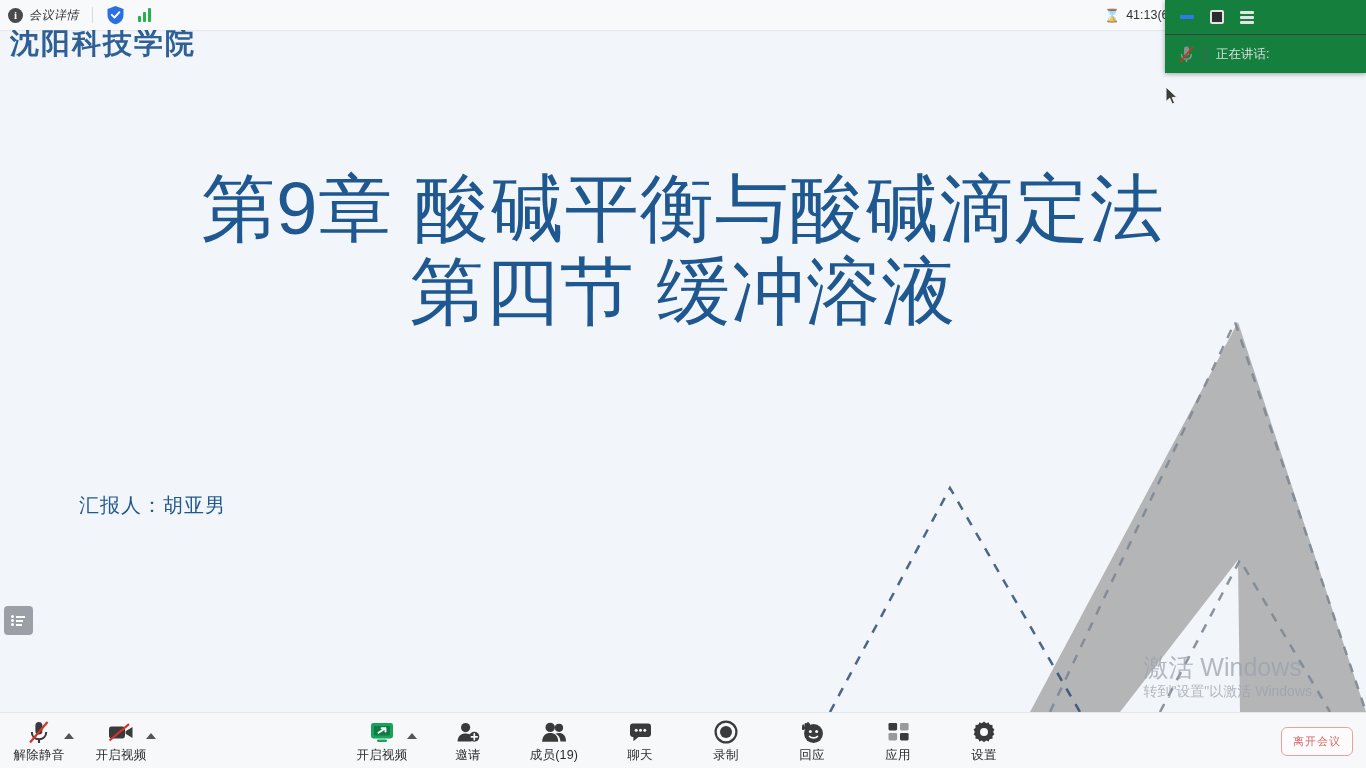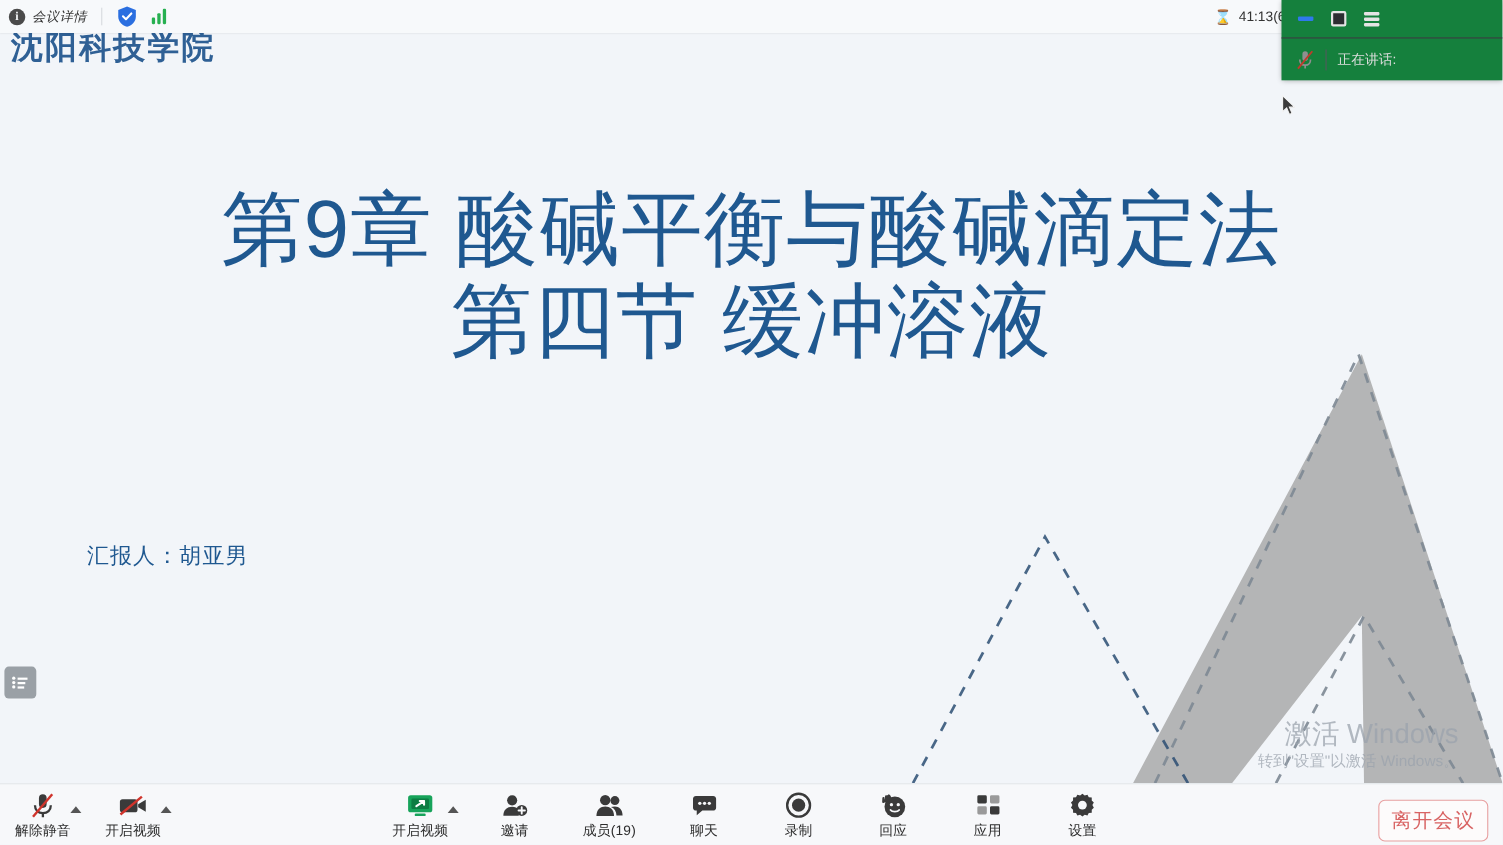--- a/index.html
+++ b/index.html
@@ -88,21 +88,21 @@
     position:absolute; left:53px; top:492px;
     font-size:20px; color:#1f5890; letter-spacing:1px; white-space:nowrap;margin-left:26px;
   }
   #date-line {
     position:absolute; left:53px; top:540px;
     font-size:30px; color:#1f5890; letter-spacing:1px; white-space:nowrap;
   }
 
   
   #watermark {
-    position:absolute; right:40px; top:652px; text-align:right;
+    position:absolute; right:40px; top:652px; text-align:left;
     color:#9ba3ad; opacity:.75; line-height:1.25; pointer-events:none;
   }
   #wm-line1 { font-size:25px; }
   #wm-line2 { font-size:14px; }
 
   
   #slide-list-btn {
     position:absolute; left:4px; top:606px; width:29px; height:29px;
     background:#9aa0a6; border-radius:4px;
     display:flex; align-items:center; justify-content:center; cursor:pointer;
@@ -130,21 +130,21 @@
   .tb-ico { height:26px; display:flex; align-items:center; justify-content:center; }
   .tb-label { font-size:12.5px; color:#2c2c2c; white-space:nowrap; letter-spacing:.2px; }
   .caret {
     position:absolute; right:-4px; top:20px;
     width:0; height:0; border-left:5px solid transparent; border-right:5px solid transparent;
     border-bottom:6px solid #555; cursor:pointer;
   }
   #leave-btn {
     position:absolute; right:13px; top:14px;
     border:1px solid #e8a0a0; color:#d86363; background:#fdfbfb;
-    border-radius:6px; font-size:18px; padding:6px 11px; cursor:pointer;
+    border-radius:6px; font-size:11px; padding:6px 11px; cursor:pointer;
     letter-spacing:1px;
   }
 </style>
 </head>
 <body>
 
 <div id="slide">
 
   <svg id="slide-art" viewBox="0 0 1366 712" preserveAspectRatio="none">
     <polygon points="1238,322 1366,712 1240,712 1238,560 1120,712 1030,712" fill="#a3a3a3" opacity="0.78"></polygon>

